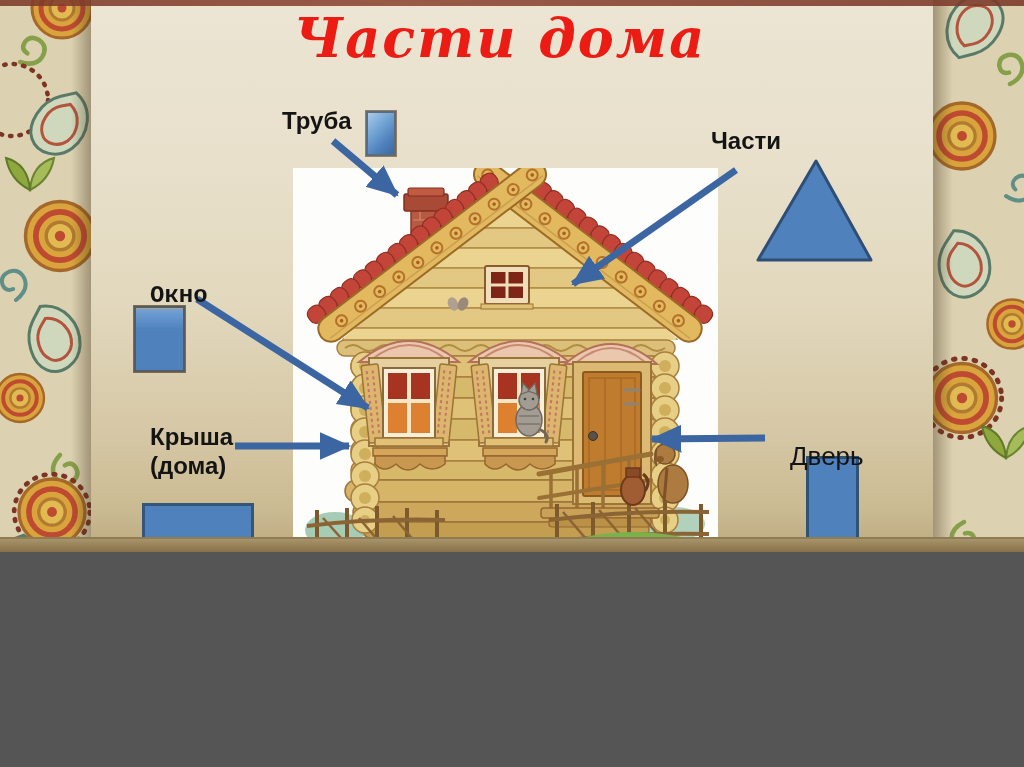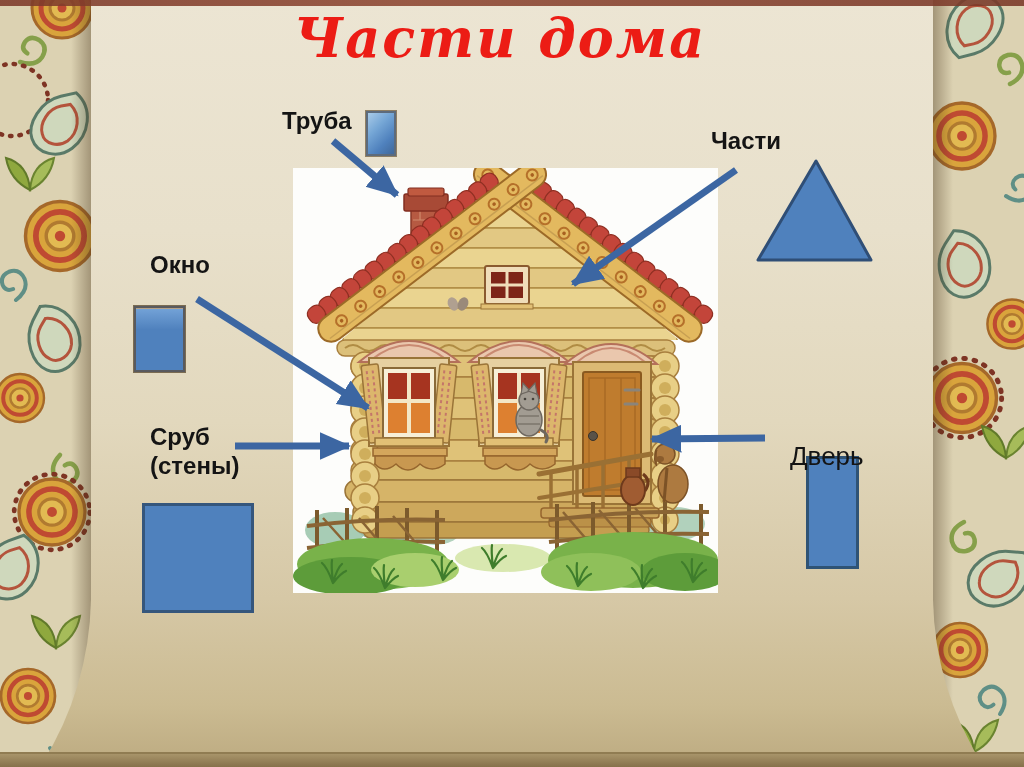--- a/index.html
+++ b/index.html
@@ -1,17 +1,17 @@
 <!DOCTYPE html>
 <html><head>
 <meta charset="utf-8">
 <style>
   html,body{margin:0;padding:0;background:#555;}
   .slide{
-    position:relative;width:1024px;height:767px;overflow:hidden;
+    position:relative;width:1024px;height:552px;overflow:hidden;
     font-family:"Liberation Sans",sans-serif;
     background:linear-gradient(180deg,#ece5d3 0%,#e8e0cb 30%,#e2d8bd 55%,#d6c8a6 78%,#cbbb92 92%,#bcaa80 100%);
   }
   .top-strip{position:absolute;top:0;left:0;width:1024px;height:6px;z-index:9;
     background:linear-gradient(90deg,#7d3a2a,#8d4732 40%,#7a3828);opacity:.88;}
   .bottom-band{position:absolute;bottom:0;left:0;width:1024px;height:13px;z-index:9;
     border-top:2px solid #907c52;background:linear-gradient(#a8946a,#86714a);}
   svg.bg{position:absolute;left:0;top:0;z-index:1;}
   .house-wrap{position:absolute;left:293px;top:168px;width:425px;height:425px;z-index:2;}
   .title{
@@ -401,20 +401,20 @@
       <line x1="333" y1="141" x2="397" y2="195" marker-end="url(#ah)"></line>
       <line x1="736" y1="170" x2="573" y2="284" marker-end="url(#ah)"></line>
       <line x1="197" y1="299" x2="368" y2="408" marker-end="url(#ah)"></line>
       <line x1="235" y1="446" x2="349" y2="446" marker-end="url(#ah)"></line>
       <line x1="765" y1="438" x2="652" y2="439" marker-end="url(#ah)"></line>
     </g>
   </svg>
 
   <div class="plabel" style="left:282px;top:106px;">Труба</div>
   <div class="plabel" style="left:711px;top:126px;">Части</div>
-  <div class="plabel" style="left:150px;top:250px;">Окно</div>
+  <div class="plabel" style="left:150px;top:281px;font-family:Liberation Mono, monospace;">Окно</div>
   <div class="plabel" style="left:150px;top:422px;">
-    <div>Сруб</div>
-    <div>(стены)</div>
+    <div>Крыша</div>
+    <div>(дома)</div>
   </div>
   <div class="plabel regular" style="left:790px;top:413px;">Дверь</div>
 
 </div>
 
 </body></html>

